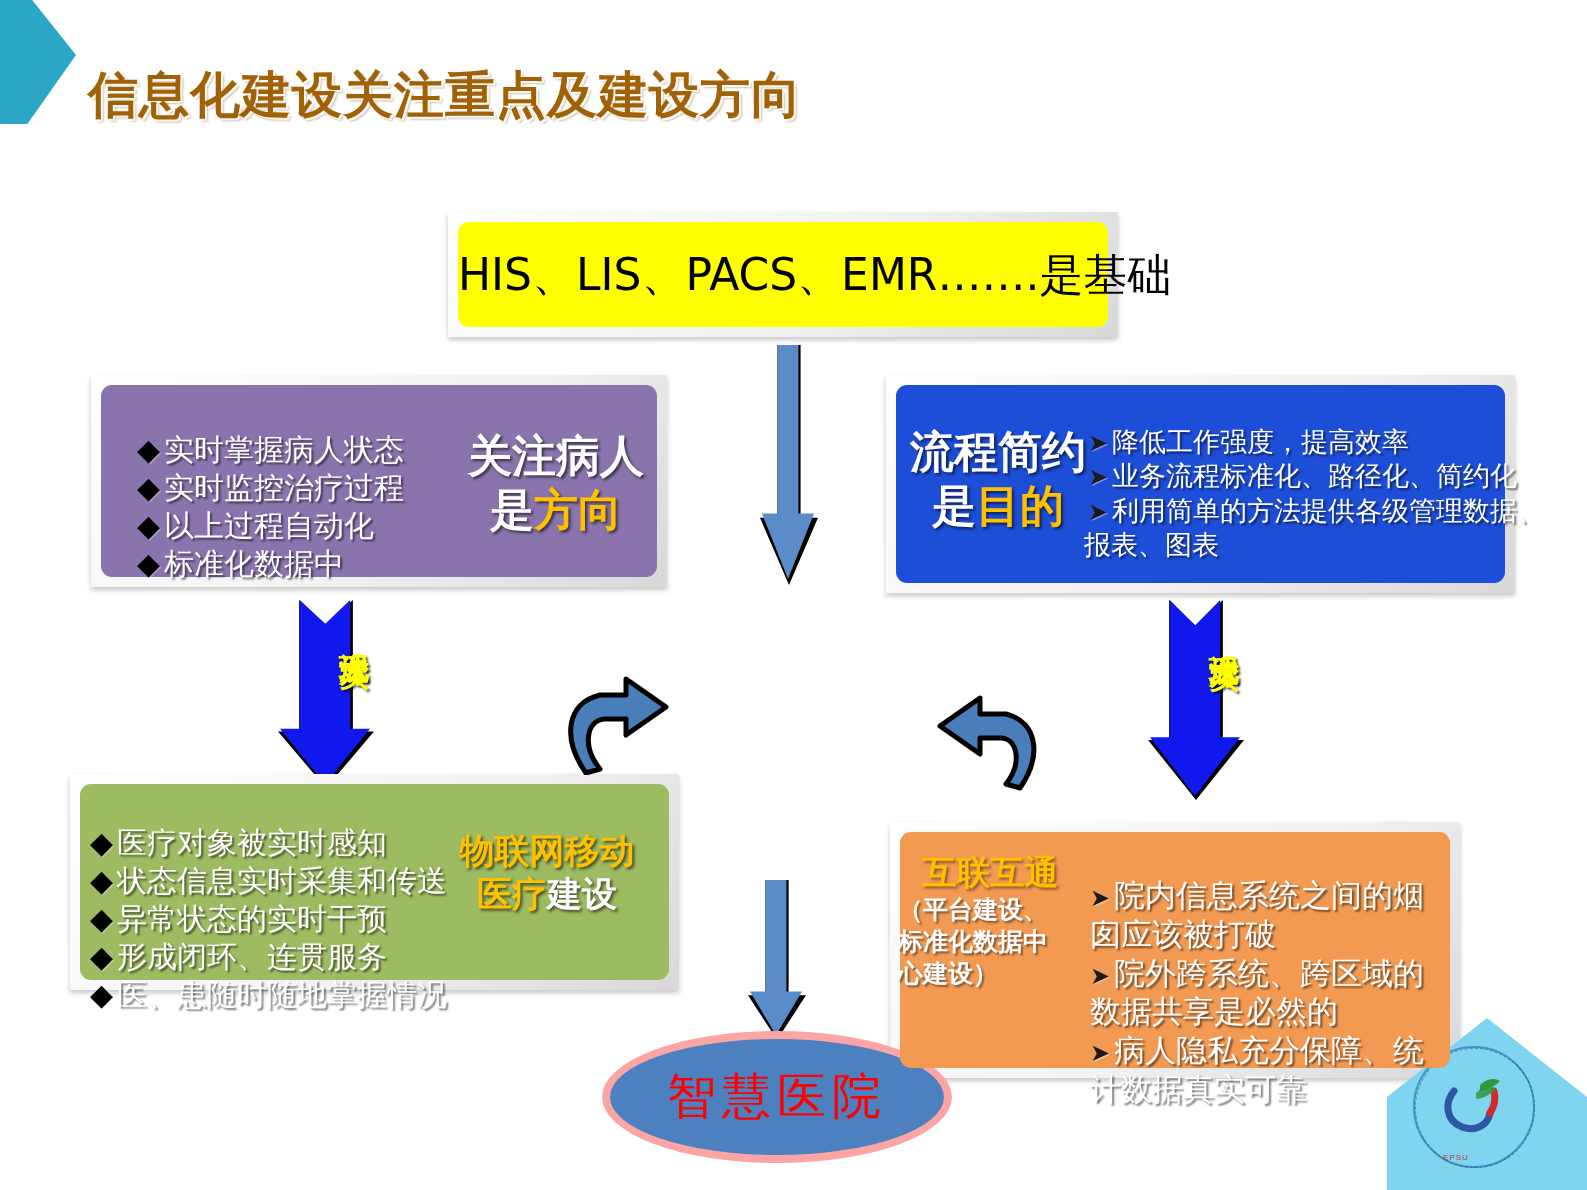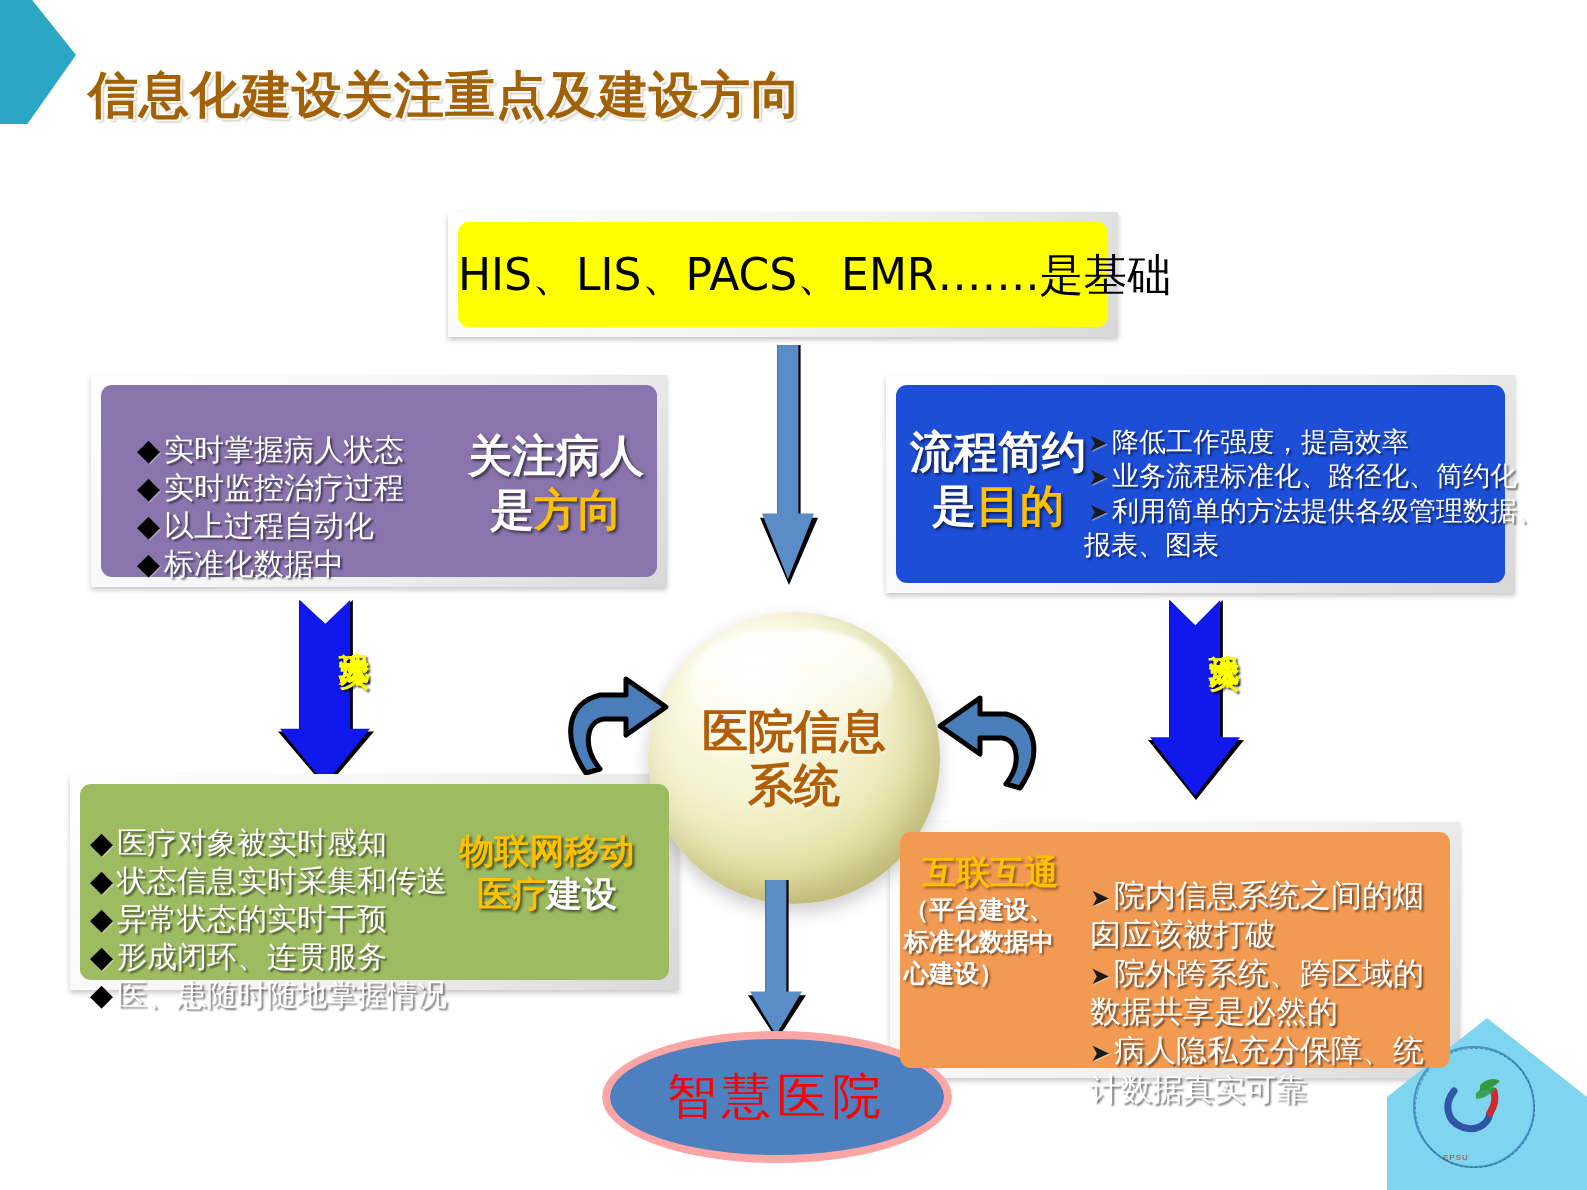--- a/index.html
+++ b/index.html
@@ -268,34 +268,28 @@
         <div>数据共享是必然的</div>
         <div class="b-arrow">病人隐私充分保障、统</div>
         <div>计数据真实可靠</div>
       </div>
     </div>
   </div>
 
   <div style="position:absolute;left:898px;top:853px;width:185px;z-index:6;">
     <div class="hl" style="font-weight:bold;font-size:34px;line-height:1.15;text-align:center;
       font-family:'DejaVu Sans','Liberation Sans',sans-serif;text-shadow:2px 2px 3px rgba(0,0,0,.45);">互联互通</div>
-    <div style="color:#fff;font-weight:bold;font-size:25px;line-height:1.28;text-align:left;margin-left:6px;margin-top:2px;
+    <div style="color:#fff;font-weight:bold;font-size:25px;line-height:1.28;text-align:left;margin-left:0;margin-top:2px;
       font-family:'DejaVu Sans','Liberation Sans',sans-serif;text-shadow:2px 2px 2px rgba(0,0,0,.45);">
       <div>（平台建设、</div>
       <div>标准化数据中</div>
       <div>心建设）</div>
     </div>
   </div>
 
-  <div class="sphere">
-    <div class="sph-txt">
-      <div>医院信息</div>
-      <div>系统</div>
-    </div>
-  </div>
 
   <svg class="hook" style="left:556px;top:655px;width:120px;height:120px;" viewBox="0 0 120 120">
     <path d="M30,118 C6,84 10,48 44,40 L70,40 L70,24 L110,52 L70,80 L70,64 L48,64 C30,66 26,92 44,114 Z" fill="#4a7ebb" stroke="#000" stroke-width="5" stroke-linejoin="round"></path>
   </svg>
 
   <svg class="hook" style="left:928px;top:682px;width:120px;height:110px;" viewBox="0 0 120 110">
     <path d="M92,106 C114,74 110,40 78,32 L52,32 L52,16 L12,44 L52,72 L52,56 L74,56 C90,58 94,82 78,102 Z" fill="#4a7ebb" stroke="#000" stroke-width="5" stroke-linejoin="round"></path>
   </svg>
 
   <div style="position:absolute;left:748px;top:880px;width:58px;height:160px;">

